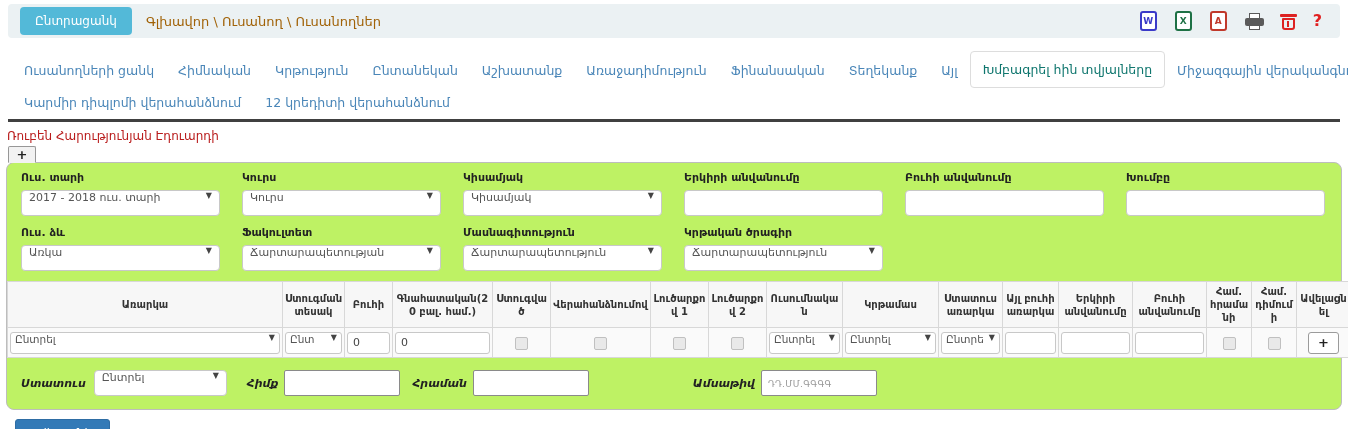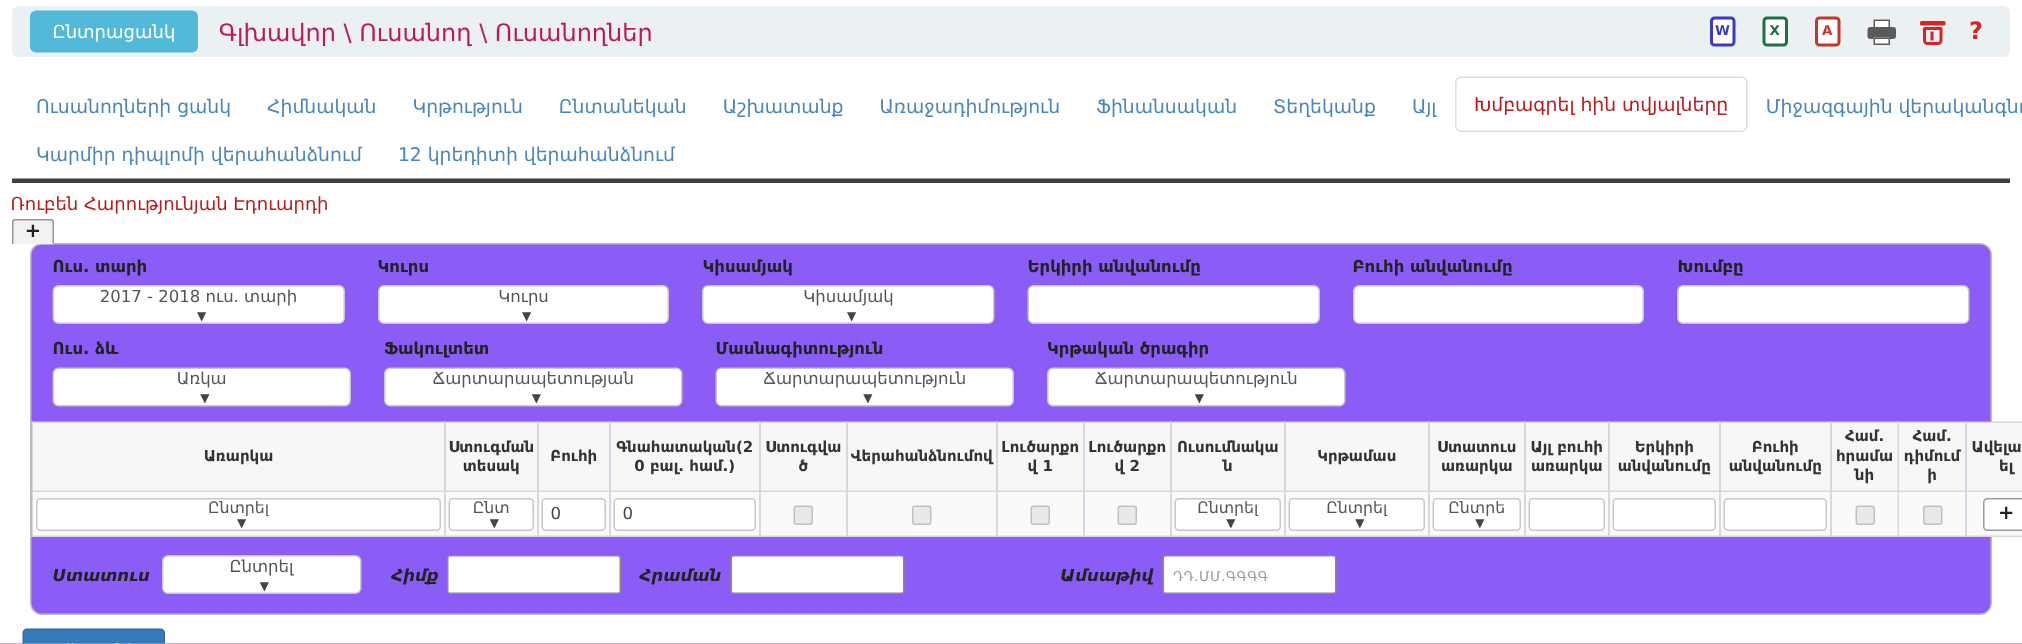--- a/index.html
+++ b/index.html
@@ -11,21 +11,21 @@
 
   
   .topbar {
     margin:4px 8px 0; height:34px; background:#ebf1f3; border-radius:4px;
     display:flex; align-items:center; padding:0 12px;
   }
   .menu-btn {
     background:#53b9d8; color:#fff; border:none; border-radius:4px;
     font-size:12px; padding:7px 15px; font-family:inherit; cursor:pointer;
   }
-  .breadcrumb { color:#be185d; font-size:16px; margin-left:14px; cursor:pointer; }
+  .breadcrumb { color:#a16207; font-size:13px; margin-left:14px; cursor:pointer; }
   .topbar-icons { margin-left:auto; display:flex; align-items:center; gap:18px; padding-right:6px; }
   .doc-icon {
     width:17px; height:20px; background:#fff; border-radius:3px;
     display:flex; align-items:center; justify-content:center;
     font-size:9px; font-weight:bold; cursor:pointer;
   }
   .doc-word  { border:2px solid #3a3ac8; color:#3a3ac8; }
   .doc-excel { border:2px solid #1e7145; color:#1e7145; }
   .doc-pdf   { border:2px solid #c0392b; color:#c0392b; }
   .printer-icon { position:relative; width:19px; height:17px; cursor:pointer; }
@@ -36,46 +36,46 @@
   .trash-icon .lid  { position:absolute; top:0; left:-2px; width:17px; height:2.5px; background:#dd2222; border-radius:1px; }
   .trash-icon .can  { position:absolute; top:4px; left:0; width:13px; height:12px; border:2px solid #dd2222; border-radius:1px 1px 3px 3px; }
   .trash-icon .line { position:absolute; top:7px; left:5.5px; width:2px; height:6px; background:#dd2222; }
   .help-icon { color:#e02020; font-weight:bold; font-size:16px; cursor:pointer; line-height:1; }
 
   
   .nav { margin:13px 8px 0; border-bottom:3px solid #404040; padding:0 4px; }
   .nav-row { display:flex; flex-wrap:nowrap; align-items:flex-end; }
   .tab { padding:10px 12px; color:#4a86b8; font-size:12.5px; cursor:pointer; white-space:nowrap; }
   .tab.active {
-    background:#fff; border:1px solid #ddd; border-radius:4px; color:#b91c1c;
+    background:#fff; border:1px solid #ddd; border-radius:4px; color:#0f766e;
   }
   .nav-row.second .tab { padding:7px 12px 9px;text-align:center; }
 
   
   .student-name { margin:7px 0 3px 7px; font-size:12px; color:#b91c1c; }
   .plus-tab {
     margin-left:8px; width:28px; height:17px; background:#f2f2f2;
     border:1px solid #979797; border-bottom:1px solid #f2f2f2;
     text-align:center; font-weight:bold; font-size:13px; line-height:15px;
     color:#222; position:relative; z-index:2; cursor:pointer; border-radius:2px 2px 0 0;
   }
 
   
   .panel {
-    margin:-1px 20px 0; border:1px solid #bdbdbd; border-radius:8px;
-    padding:8px 0 0; background:#8b5cf6;
+    margin:-1px 6px 0; border:1px solid #bdbdbd; border-radius:8px;
+    padding:8px 0 0; background:#bef264;
   }
   .filter-row { display:flex; gap:22px; padding:0 14px; margin-bottom:10px; }
   .ffield { width:199px; }
   .ffield .flabel { display:block; font-weight:bold; font-size:11px; color:#222; margin-bottom:6px; white-space:nowrap; }
   .sel {
-    display:flex; align-items:center; justify-content:space-between;
+    display:flex; justify-content:space-between;
     background:#fff; border:1px solid #c8c8c8; border-radius:4px;
     height:26px; padding:0 7px; font-size:11px; color:#555; cursor:pointer;
-    overflow:hidden; white-space:nowrap;flex-direction:column;
+    overflow:hidden; white-space:nowrap;
   }
   .sel .arr { font-size:8px; color:#444; margin-left:4px; flex:none; }
   .sel .val { overflow:hidden; white-space:nowrap; }
   .tinput {
     width:100%; height:26px; border:1px solid #c8c8c8; border-radius:4px;
     padding:0 7px; font-size:11px; color:#555; font-family:inherit; background:#fff;
   }
 
   
   table.grid { width:100%; border-collapse:collapse; table-layout:fixed; margin-top:2px; }

